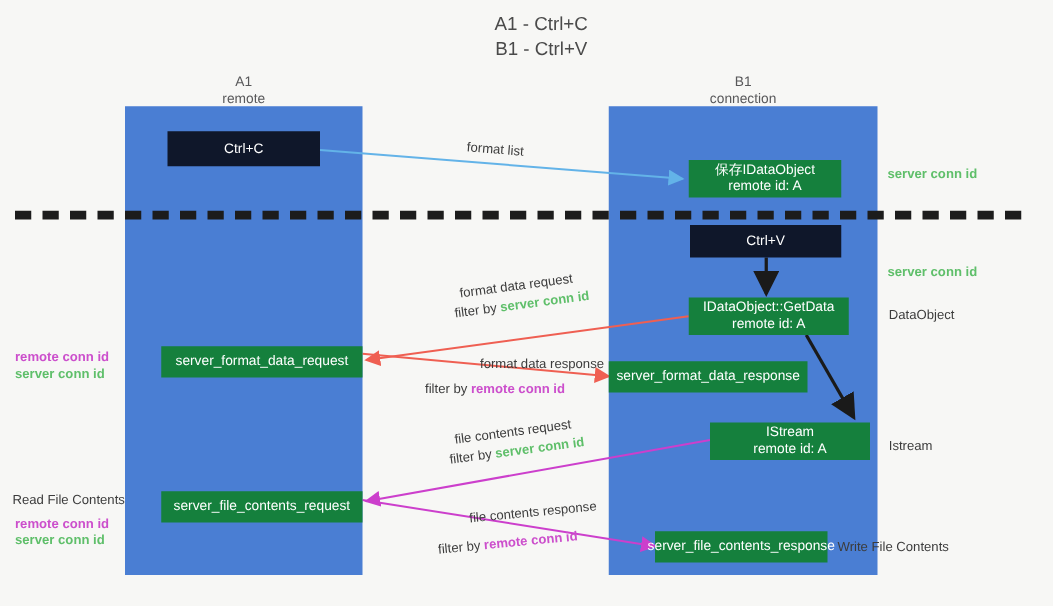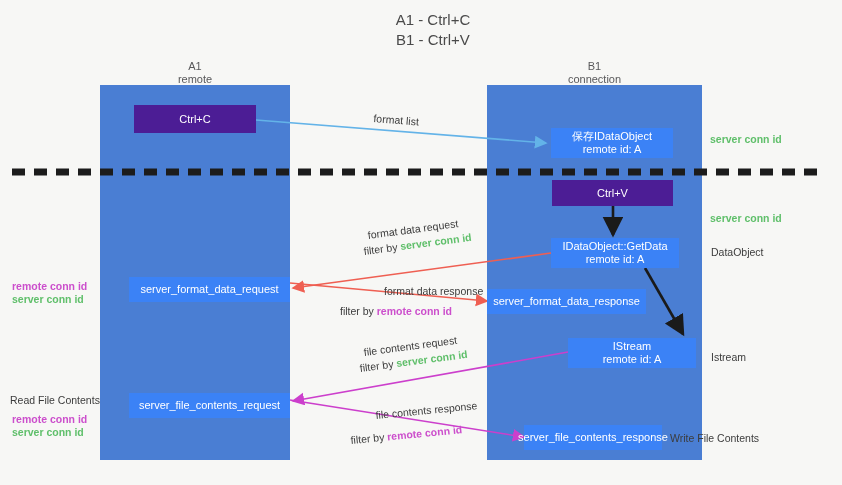--- a/index.html
+++ b/index.html
@@ -26,22 +26,22 @@
     font-size:11px;line-height:13px;
   }
 
   .box{
     position:absolute;
     display:flex;align-items:center;justify-content:center;
     flex-direction:column;
     color:#ffffff;font-size:11px;line-height:13px;
     text-align:center;box-sizing:border-box;
   }
-  .box.green{background:#4c1d95;}
-  .box.orange{background:#3b82f6;}
+  .box.green{background:#0f172a;}
+  .box.orange{background:#15803d;}
 
   .lbl{position:absolute;font-size:10.5px;line-height:13px;color:#3c3c3c;white-space:nowrap;}
   .lbl.rot{transform-origin:left top;}
   .green-t{color:#5fbf6a;font-weight:bold;}
   .mag-t{color:#cc4fcc;font-weight:bold;}
   .side{position:absolute;font-size:10.5px;line-height:14px;white-space:nowrap;}
   .side.plain{color:#3c3c3c;}
 </style>
 </head>
 <body>

